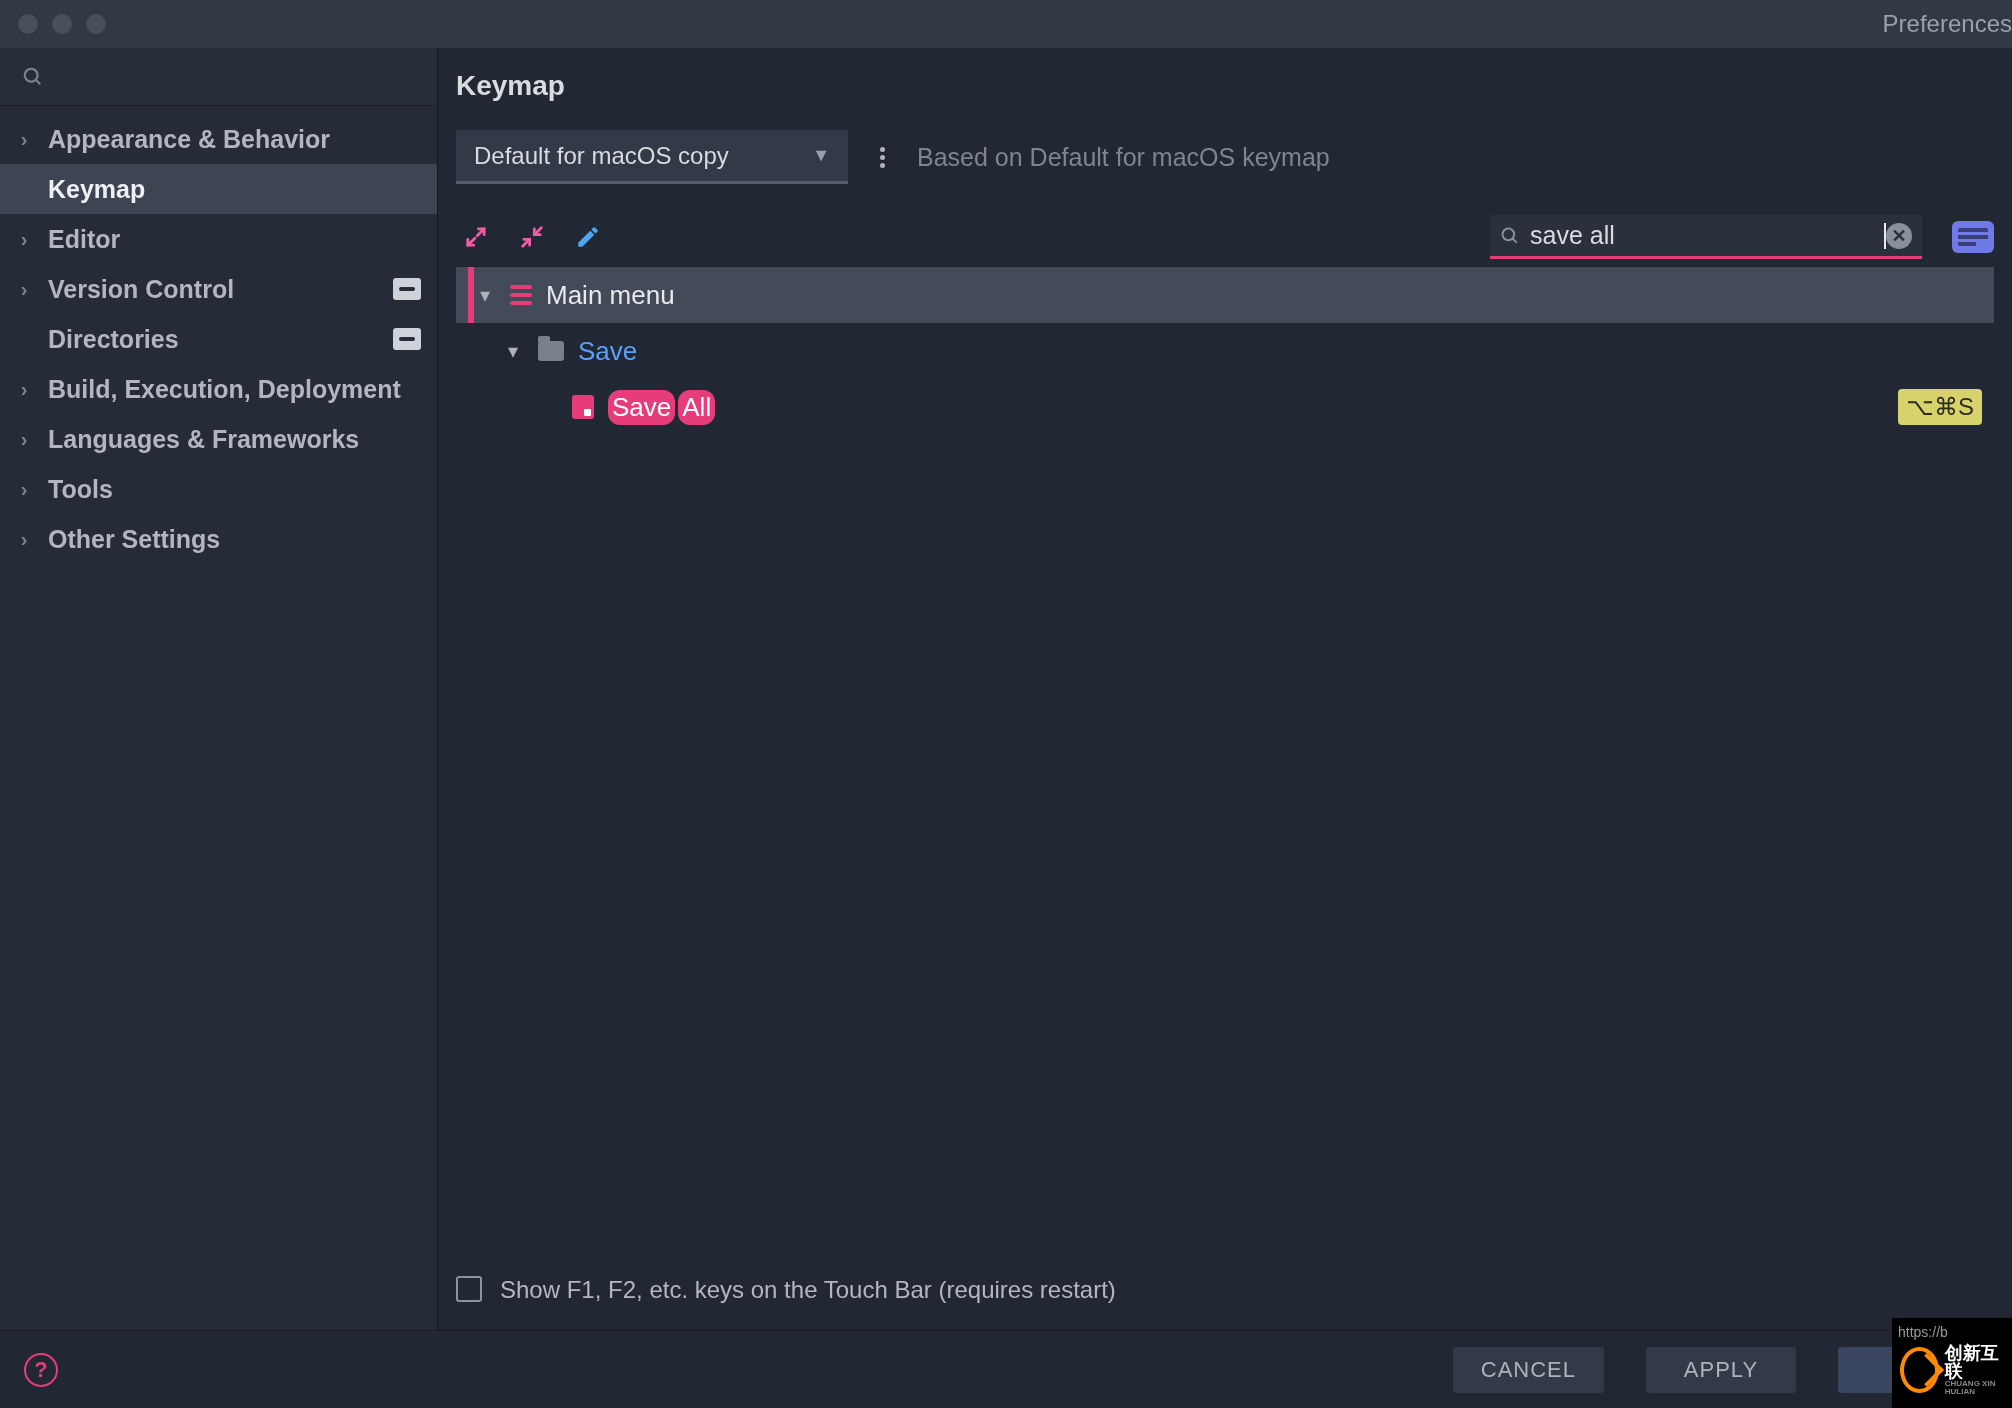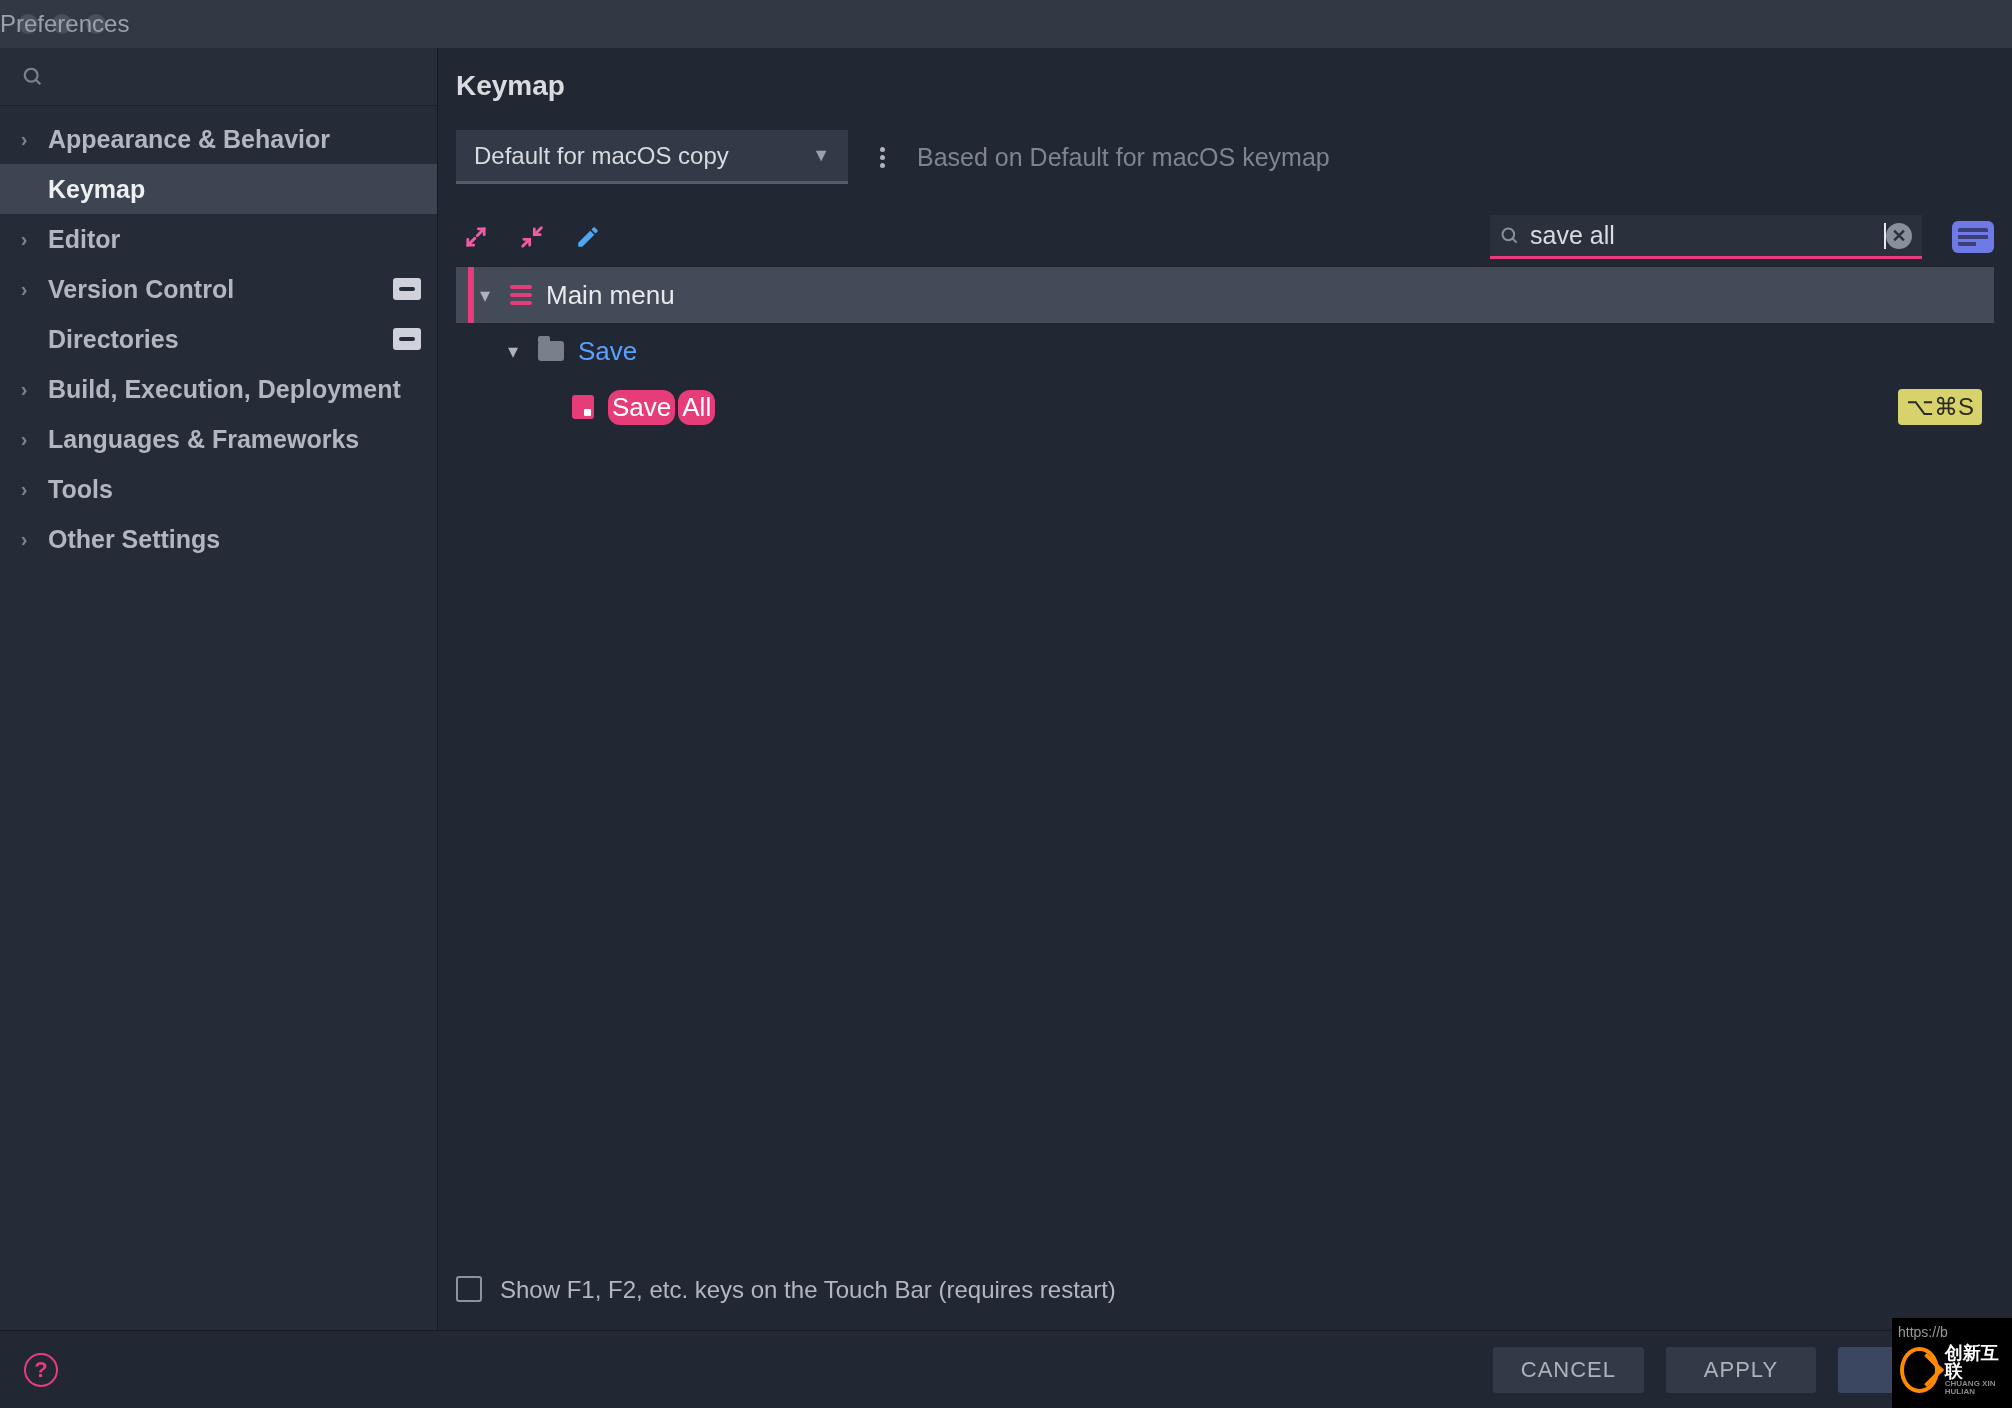--- a/index.html
+++ b/index.html
@@ -31,21 +31,21 @@
     margin-left: 18px;
   }
   .traffic-lights span {
     width: 20px; height: 20px; border-radius: 50%;
     background: #4a505a;
     display: inline-block;
   }
   .titlebar-title {
     position: absolute;
     left: 0; right: 0;
-    text-align: left;
+    text-align: right;
     color: #9aa1ad;
     font-size: 24px;
     pointer-events: none;
   }
   .body {
     flex: 1;
     display: flex;
     min-height: 0;
   }
   
@@ -295,20 +295,21 @@
     height: 46px;
     min-width: 150px;
     padding: 0 28px;
     background: #323a48;
     color: #aeb3bb;
     display: flex; align-items: center; justify-content: center;
     font-size: 22px;
     letter-spacing: 1px;
     border-radius: 3px;
     cursor: pointer;
+    margin-left: 20px;
   }
   .btn.primary {
     background: #3a4660;
     color: #cfd3d9;
   }
   
   .watermark {
     position: absolute;
     right: 0; bottom: 0;
     width: 120px; height: 90px;

